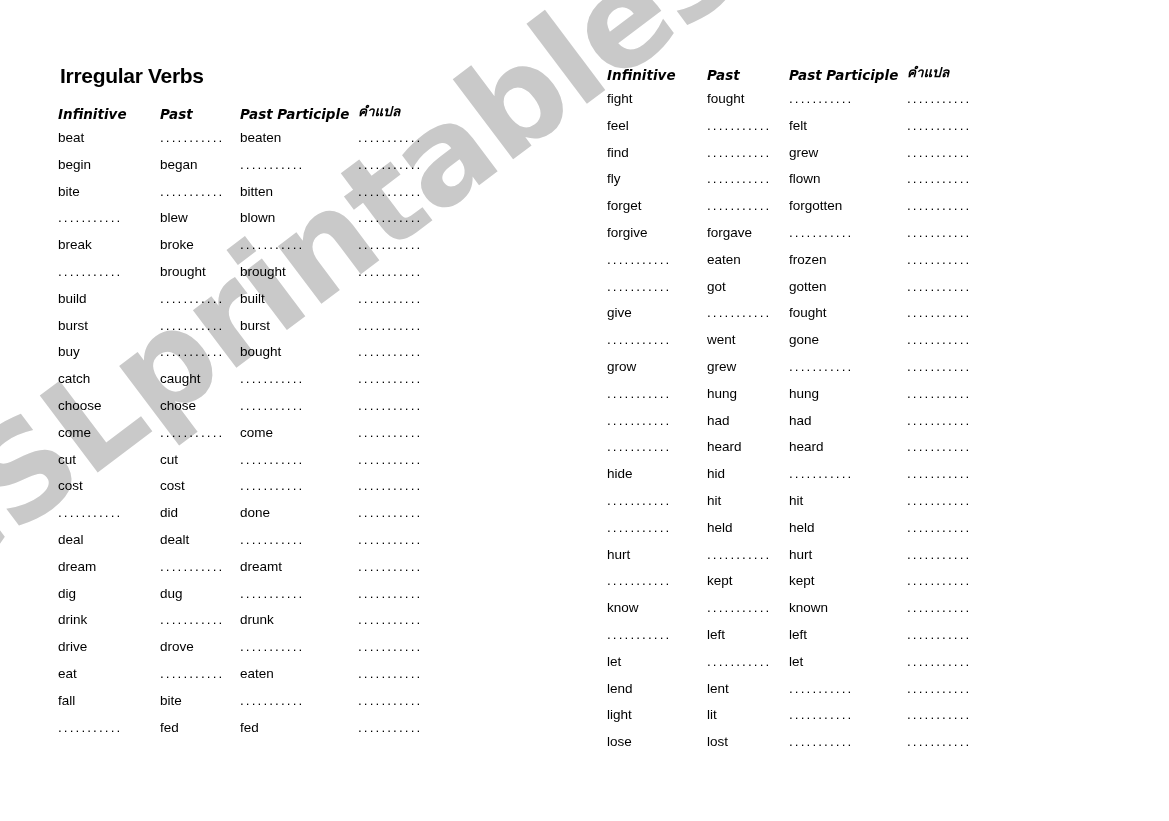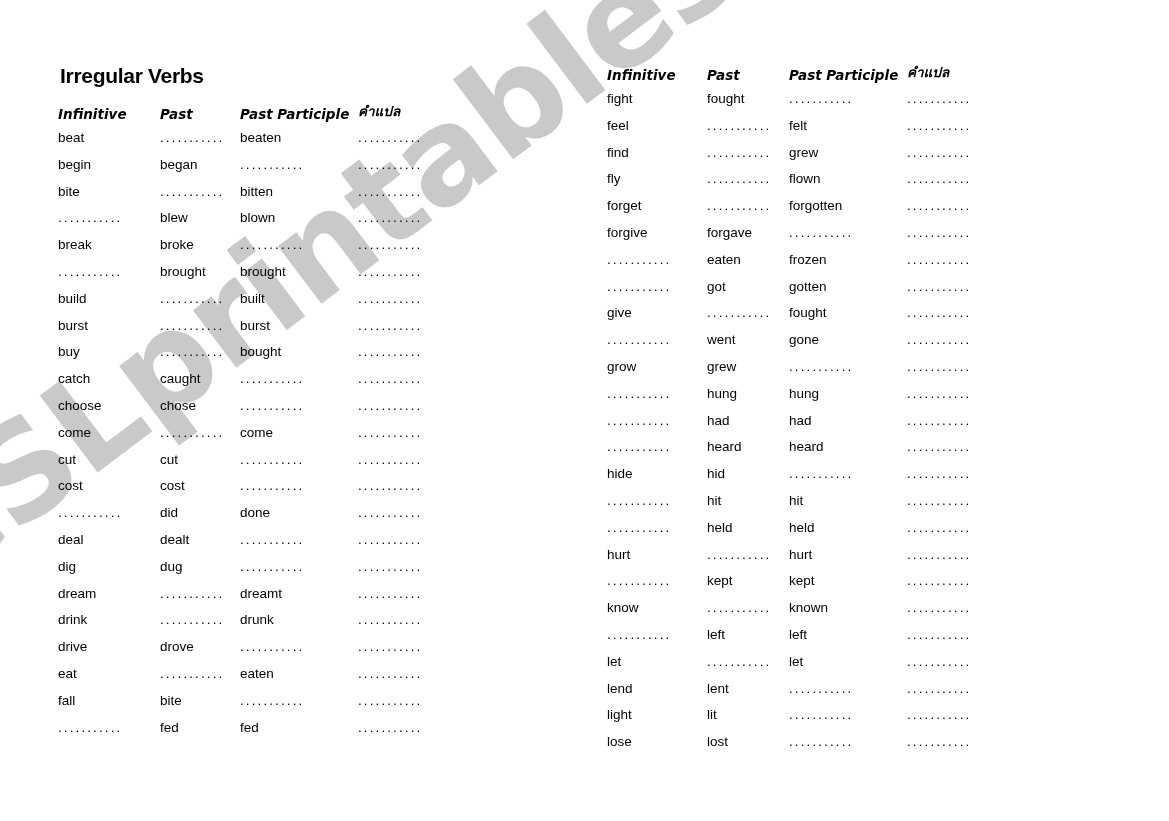--- a/index.html
+++ b/index.html
@@ -208,29 +208,29 @@
           <td class="col-pp">done</td>
           <td class="col-th"><span class="blank">...........</span></td>
         </tr>
         <tr>
           <td class="col-inf">deal</td>
           <td class="col-past">dealt</td>
           <td class="col-pp"><span class="blank">...........</span></td>
           <td class="col-th"><span class="blank">...........</span></td>
         </tr>
         <tr>
+          <td class="col-inf">dream</td>
+          <td class="col-past"><span class="blank">...........</span></td>
+          <td class="col-pp">dreamt</td>
+          <td class="col-th"><span class="blank">...........</span></td>
+        </tr>
+        <tr>
           <td class="col-inf">dig</td>
           <td class="col-past">dug</td>
           <td class="col-pp"><span class="blank">...........</span></td>
-          <td class="col-th"><span class="blank">...........</span></td>
-        </tr>
-        <tr>
-          <td class="col-inf">dream</td>
-          <td class="col-past"><span class="blank">...........</span></td>
-          <td class="col-pp">dreamt</td>
           <td class="col-th"><span class="blank">...........</span></td>
         </tr>
         <tr>
           <td class="col-inf">drink</td>
           <td class="col-past"><span class="blank">...........</span></td>
           <td class="col-pp">drunk</td>
           <td class="col-th"><span class="blank">...........</span></td>
         </tr>
         <tr>
           <td class="col-inf">drive</td>

